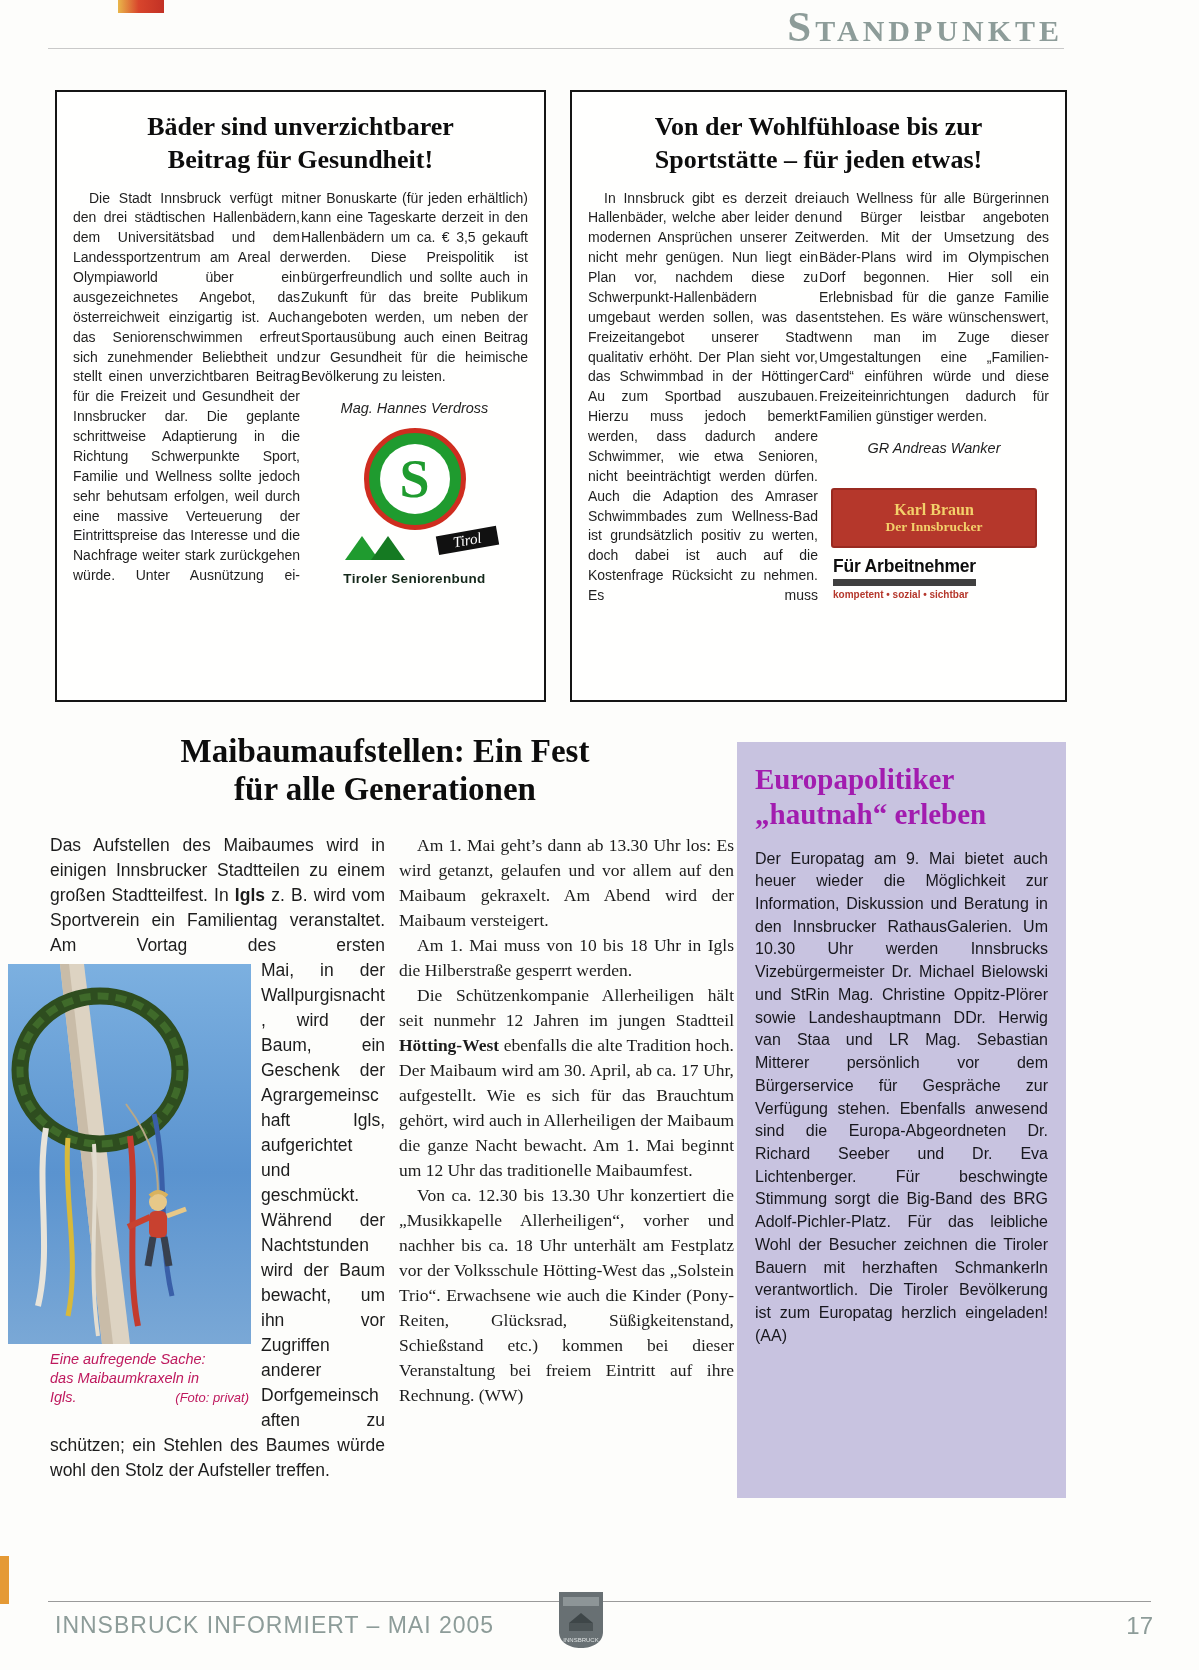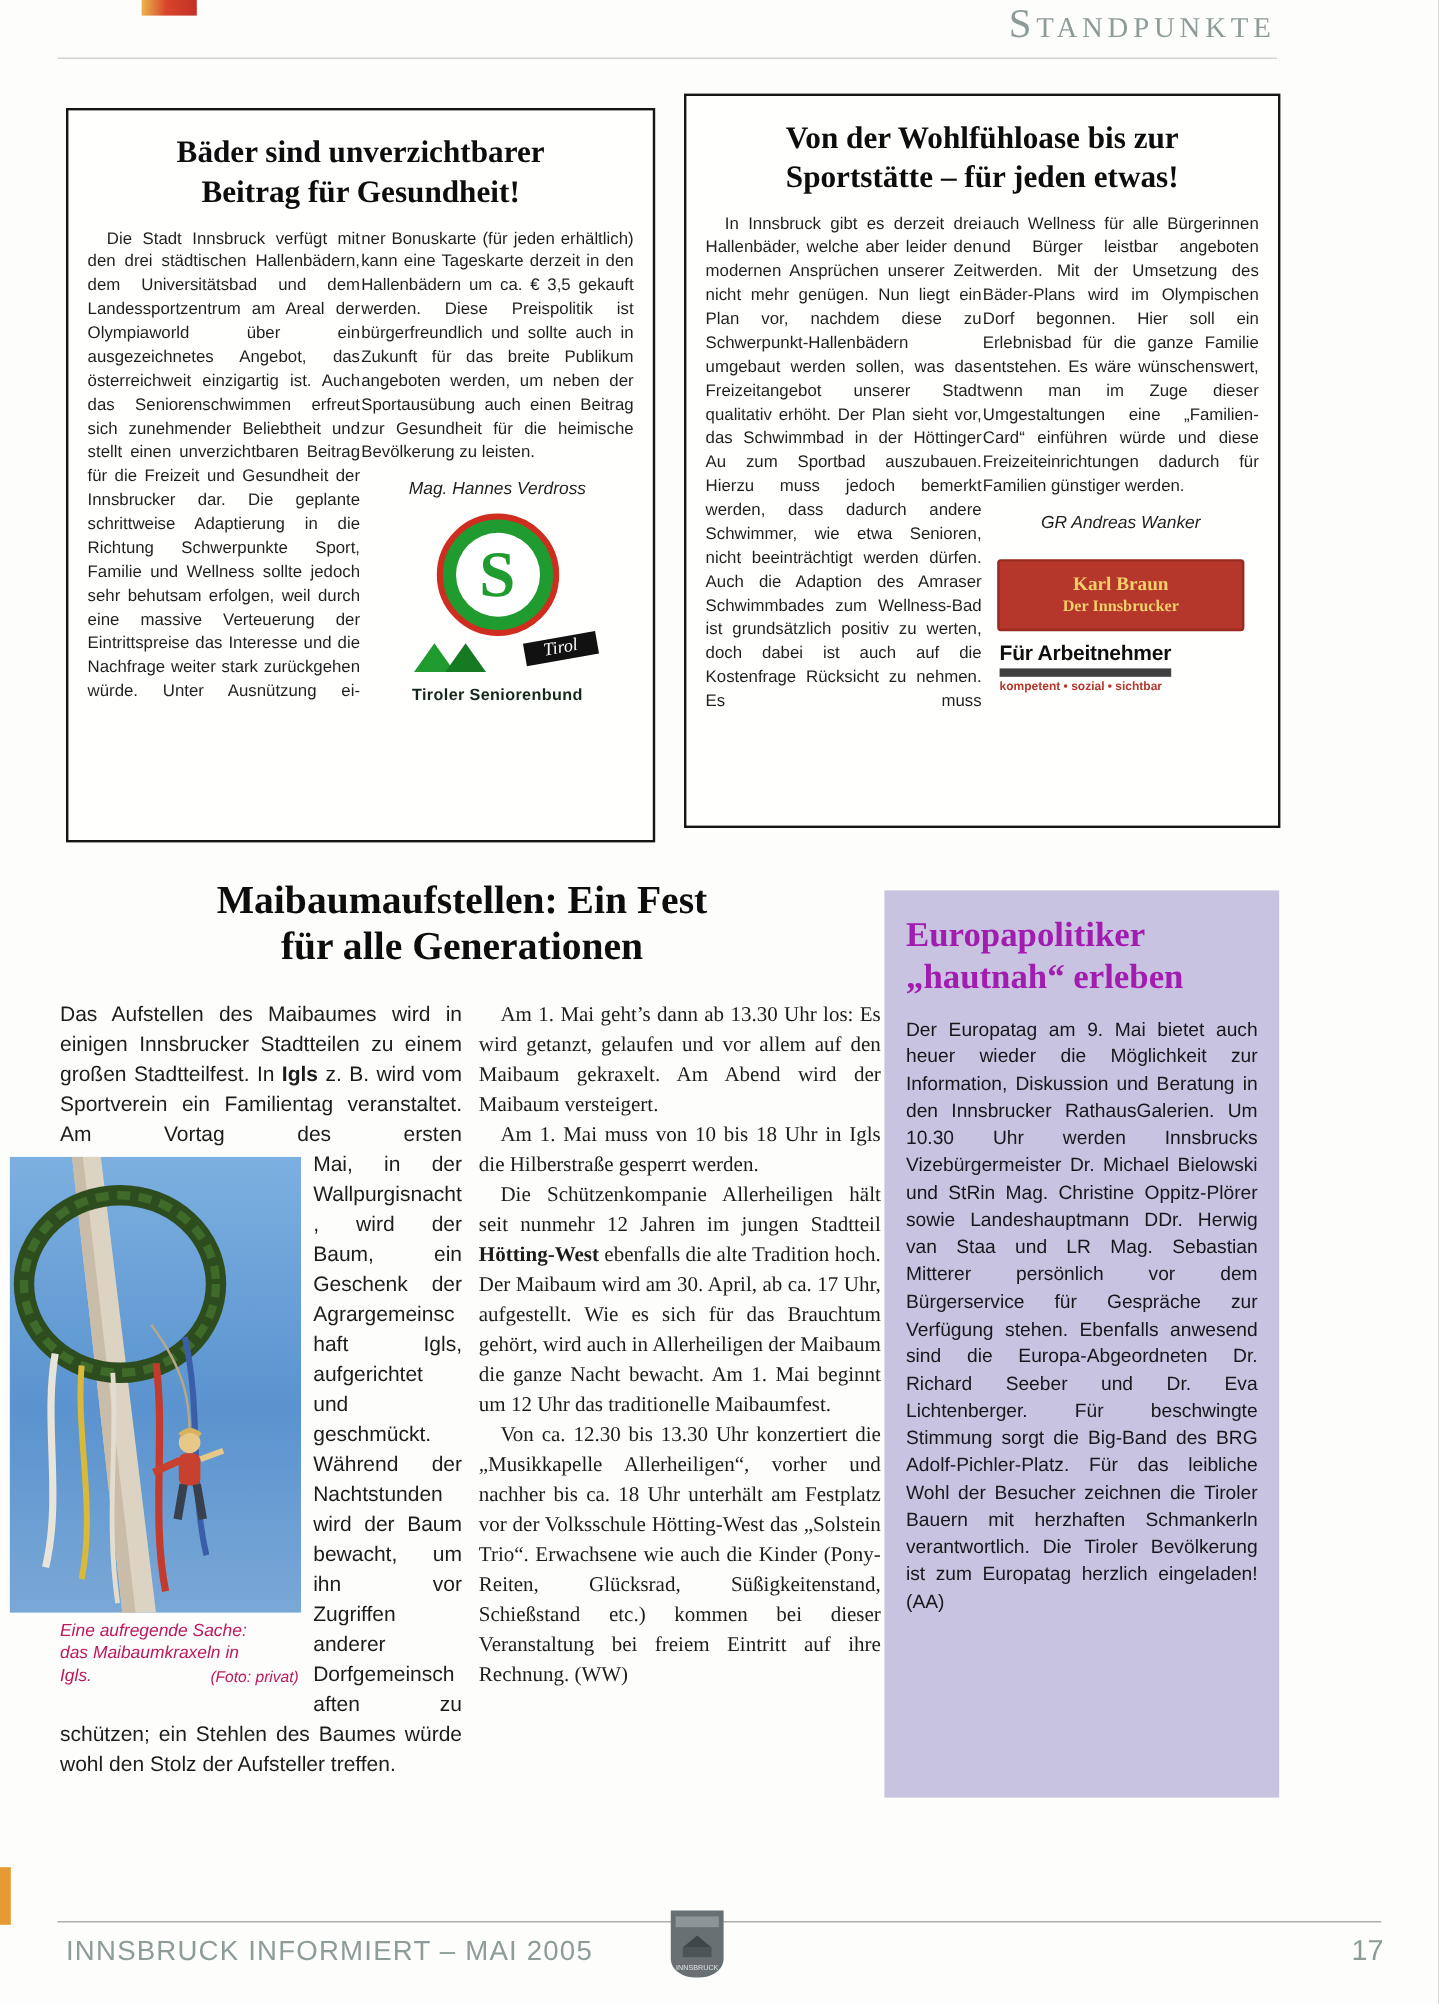--- a/index.html
+++ b/index.html
@@ -10,28 +10,28 @@
     font-family:"Liberation Sans", sans-serif; color:#1d1d1d;
   }
   
   .print-top { position:absolute; left:118px; top:0; width:46px; height:13px;
     background:linear-gradient(90deg,#e9b64a,#d8452c 45%,#c23125); }
   .print-left { position:absolute; left:0; top:1556px; width:9px; height:48px; background:#e59a35; }
 
   
   .masthead { position:absolute; top:2px; right:136px;
     font-family:"Liberation Serif", serif; font-variant:small-caps;
-    font-size:34px; letter-spacing:4px; color:var(--header_gray,#8d9c99); font-weight:400; }
+    font-size:43px; letter-spacing:4px; color:var(--header_gray,#8d9c99); font-weight:700; }
   .rule-top { position:absolute; left:48px; top:48px; width:1016px; border-top:1px solid #c9c9c9; }
 
   
   .boxed { position:absolute; border:2px solid #151515; background:#fffffe;
     padding:14px 16px; overflow:hidden; }
   #article1 { left:55px; top:90px; width:491px; height:612px; }
-  #article2 { left:570px; top:78px; width:497px; height:612px; }
+  #article2 { left:570px; top:90px; width:497px; height:612px; }
   .box-title { font-family:"Liberation Serif", serif; font-weight:bold; font-size:26px;
     line-height:1.28; text-align:center; color:#0d0d0d; margin:4px 0 12px; }
   .box-title span { display:block; }
   .box-cols { display:flex; gap:1px; }
   .box-cols .col { flex:1; min-width:0; }
   .body-s { font-size:14px; line-height:1.42; text-align:justify; color:#1f1f1f;
     hyphens:auto; -webkit-hyphens:auto; overflow-wrap:break-word; }
   .indent { text-indent:16px; }
   .jlast { text-align-last:justify; }
   .author { font-style:italic; font-size:14.5px; text-align:center; margin-top:13px; color:#1f1f1f; }
@@ -49,21 +49,21 @@
     border-left:17px solid transparent; border-right:17px solid transparent;
     border-bottom:24px solid #1f9b2f; }
   .sb-mtn.m1 { left:44px; } .sb-mtn.m2 { left:70px; border-bottom-color:#157a22; }
   .sb-banner { position:absolute; right:30px; bottom:36px; background:#111; color:#fff;
     font-family:"Liberation Serif", serif; font-style:italic; font-size:15px;
     padding:1px 16px; transform:rotate(-10deg); }
   .sb-caption { position:absolute; bottom:0; width:100%; font-weight:bold;
     font-size:13.5px; color:#14281a; letter-spacing:.3px; }
 
   
-  .kb-ad { width:206px; margin:22px auto 0; }
+  .kb-ad { width:206px; margin:32px auto 0; }
   .kb-red { background:var(--karlbraun_red,#b5372b); border:2px solid #992a20;
     border-radius:3px; padding:11px 8px; text-align:center; }
   .kb-l1 { color:var(--karlbraun_yellow,#f3d06a); font-family:"Liberation Serif",serif;
     font-weight:bold; font-size:16px; }
   .kb-l2 { color:var(--karlbraun_yellow,#f3d06a); font-family:"Liberation Serif",serif;
     font-weight:bold; font-size:13.5px; }
   .kb-white { padding:8px 2px 0; }
   .kb-l3 { font-weight:bold; font-size:17.5px; color:#0e0e0e; display:inline-block;
     border-bottom:7px solid #404040; padding-bottom:2px; letter-spacing:-.2px; }
   .kb-l4 { font-size:10px; color:var(--karlbraun_red,#b5372b); margin-top:3px; font-weight:bold; }

